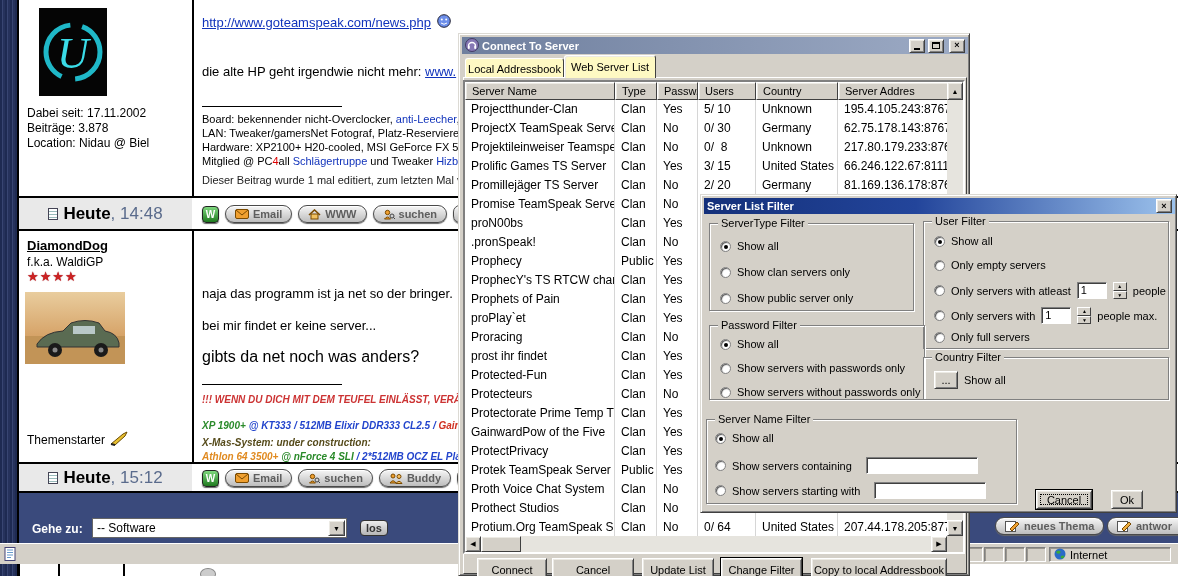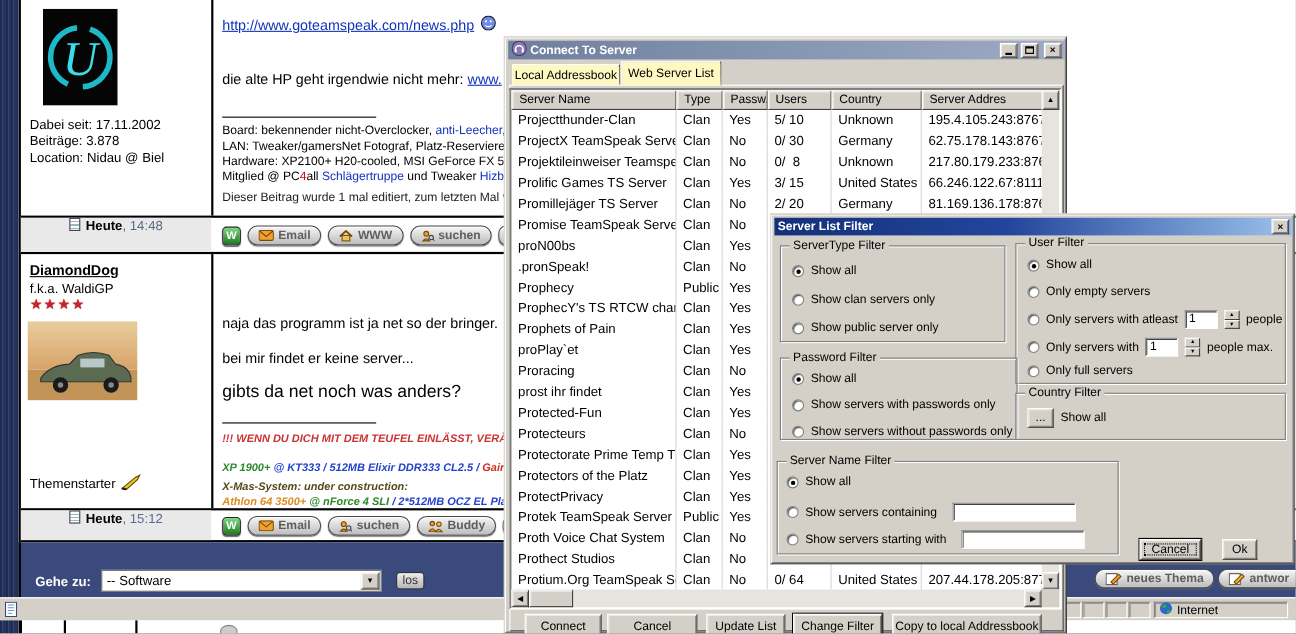--- a/index.html
+++ b/index.html
@@ -53,21 +53,21 @@
 .tab{position:absolute;background:#fef9c3;border:1px solid;border-color:#fff #404040 #404040 #fff;
   border-bottom:none;border-radius:3px 3px 0 0;font-size:11px;display:flex;align-items:center;justify-content:center}
 
 
 .stripes{background:repeating-linear-gradient(90deg,#1E2A52 0 2px,#384572 2px 3px,#26325C 3px 5px)}
 .post-link{color:#1133BB;text-decoration:underline}
 .sig{font-size:11px;line-height:14px;white-space:nowrap}
 .sig a{color:#1133BB}
 .heute-row{position:absolute;left:0;width:100%;border-top:2px solid #000;border-bottom:2px solid #000;background:#fff}
 .heute-left{position:absolute;left:0;top:0;width:173px;height:100%;background:#E9E9E9;
-  display:flex;justify-content:center;gap:5px;font-size:12px}
+  display:flex;align-items:center;justify-content:center;gap:5px;font-size:17px}
 .doc-ico{width:10px;height:12px;background:linear-gradient(#fff 0 2px,#9BB 2px 3px,#fff 3px 5px,#9BB 5px 6px,#fff 6px 8px,#9BB 8px 9px,#fff 9px);border:1px solid #445}
 .fbtn{height:18px;border:1px solid #4a4a4a;border-radius:9px;background:linear-gradient(#F6F6F6,#BDBDBD);
   display:inline-flex;align-items:center;gap:4px;padding:0 9px;font-size:11px;font-weight:bold;color:#5E5E5E;
   box-shadow:inset 0 1px 0 #fff,0 1px 1px #666;white-space:nowrap}
 .wbtn{width:17px;height:17px;background:linear-gradient(#7ED87E,#1F7A1F);border:1px solid #222;border-radius:4px;
   color:#fff;font-weight:bold;font-size:10px;display:inline-flex;align-items:center;justify-content:center;
   box-shadow:0 1px 1px #666}
 .btn-row{position:absolute;display:flex;gap:6px;align-items:center}
 .sys-line{font-size:10px;font-style:italic;font-weight:bold;white-space:nowrap}
 .sep-line{border-top:1px solid #000;width:140px}
@@ -231,21 +231,21 @@
       </div>
     </div>
   </div>
 
   <div class="abs" style="left:17px;top:493px;width:1161px;height:50px;background:#3A4A7C;border-left:2px solid #000">
     <span class="abs" style="left:13px;top:29px;font-size:12px;font-weight:bold;color:#fff">Gehe zu:</span>
     <span class="abs" style="left:73px;top:25px;width:255px;height:20px;background:#fff;border:1px solid #666;display:flex;align-items:center">
       <span style="flex:1;font-size:12px;padding-left:4px">-- Software</span>
       <span class="raised" style="width:17px;height:16px;margin-right:1px;display:flex;align-items:center;justify-content:center;font-size:7px">▼</span>
     </span>
-    <span class="abs" style="left:341px;top:27px;height:16px;padding:0 5px;background:linear-gradient(#EDEDED,#B5B5B5);border:1px solid #333;border-radius:4px;font-size:11px;font-weight:normal;color:#333;display:inline-flex;align-items:center">los</span>
+    <span class="abs" style="left:341px;top:27px;height:16px;padding:0 5px;background:linear-gradient(#EDEDED,#B5B5B5);border:1px solid #333;border-radius:4px;font-size:11px;font-weight:bold;color:#333;display:inline-flex;align-items:center">los</span>
 
     <span class="abs fbtn" style="left:976px;top:24px">
         <svg width="15" height="12">
           <rect x="0.5" y="1.5" width="10" height="10" fill="#fff" stroke="#555"></rect>
           <path d="M5 9 L12 2 L14 4 L7 11 Z" fill="#F0A030" stroke="#7A4A00"></path>
         </svg>
         <span>neues Thema</span>
       </span>
     <span class="abs fbtn" style="left:1088px;top:24px;width:90px;border-radius:9px 0 0 9px">
         <svg width="15" height="12">
@@ -446,21 +446,21 @@
             </div>
             <div class="lv-row">
               <span class="lv-cell c-name">Protectorate Prime Temp TS</span>
               <span class="lv-cell c-type">Clan</span>
               <span class="lv-cell c-passw">Yes</span>
               <span class="lv-cell c-users"></span>
               <span class="lv-cell c-country"></span>
               <span class="lv-cell c-addr"></span>
             </div>
             <div class="lv-row">
-              <span class="lv-cell c-name">Protectors of the Platz</span>
+              <span class="lv-cell c-name">GainwardPow of the Five</span>
               <span class="lv-cell c-type">Clan</span>
               <span class="lv-cell c-passw">Yes</span>
               <span class="lv-cell c-users"></span>
               <span class="lv-cell c-country"></span>
               <span class="lv-cell c-addr"></span>
             </div>
             <div class="lv-row">
               <span class="lv-cell c-name">ProtectPrivacy</span>
               <span class="lv-cell c-type">Clan</span>
               <span class="lv-cell c-passw">Yes</span>

